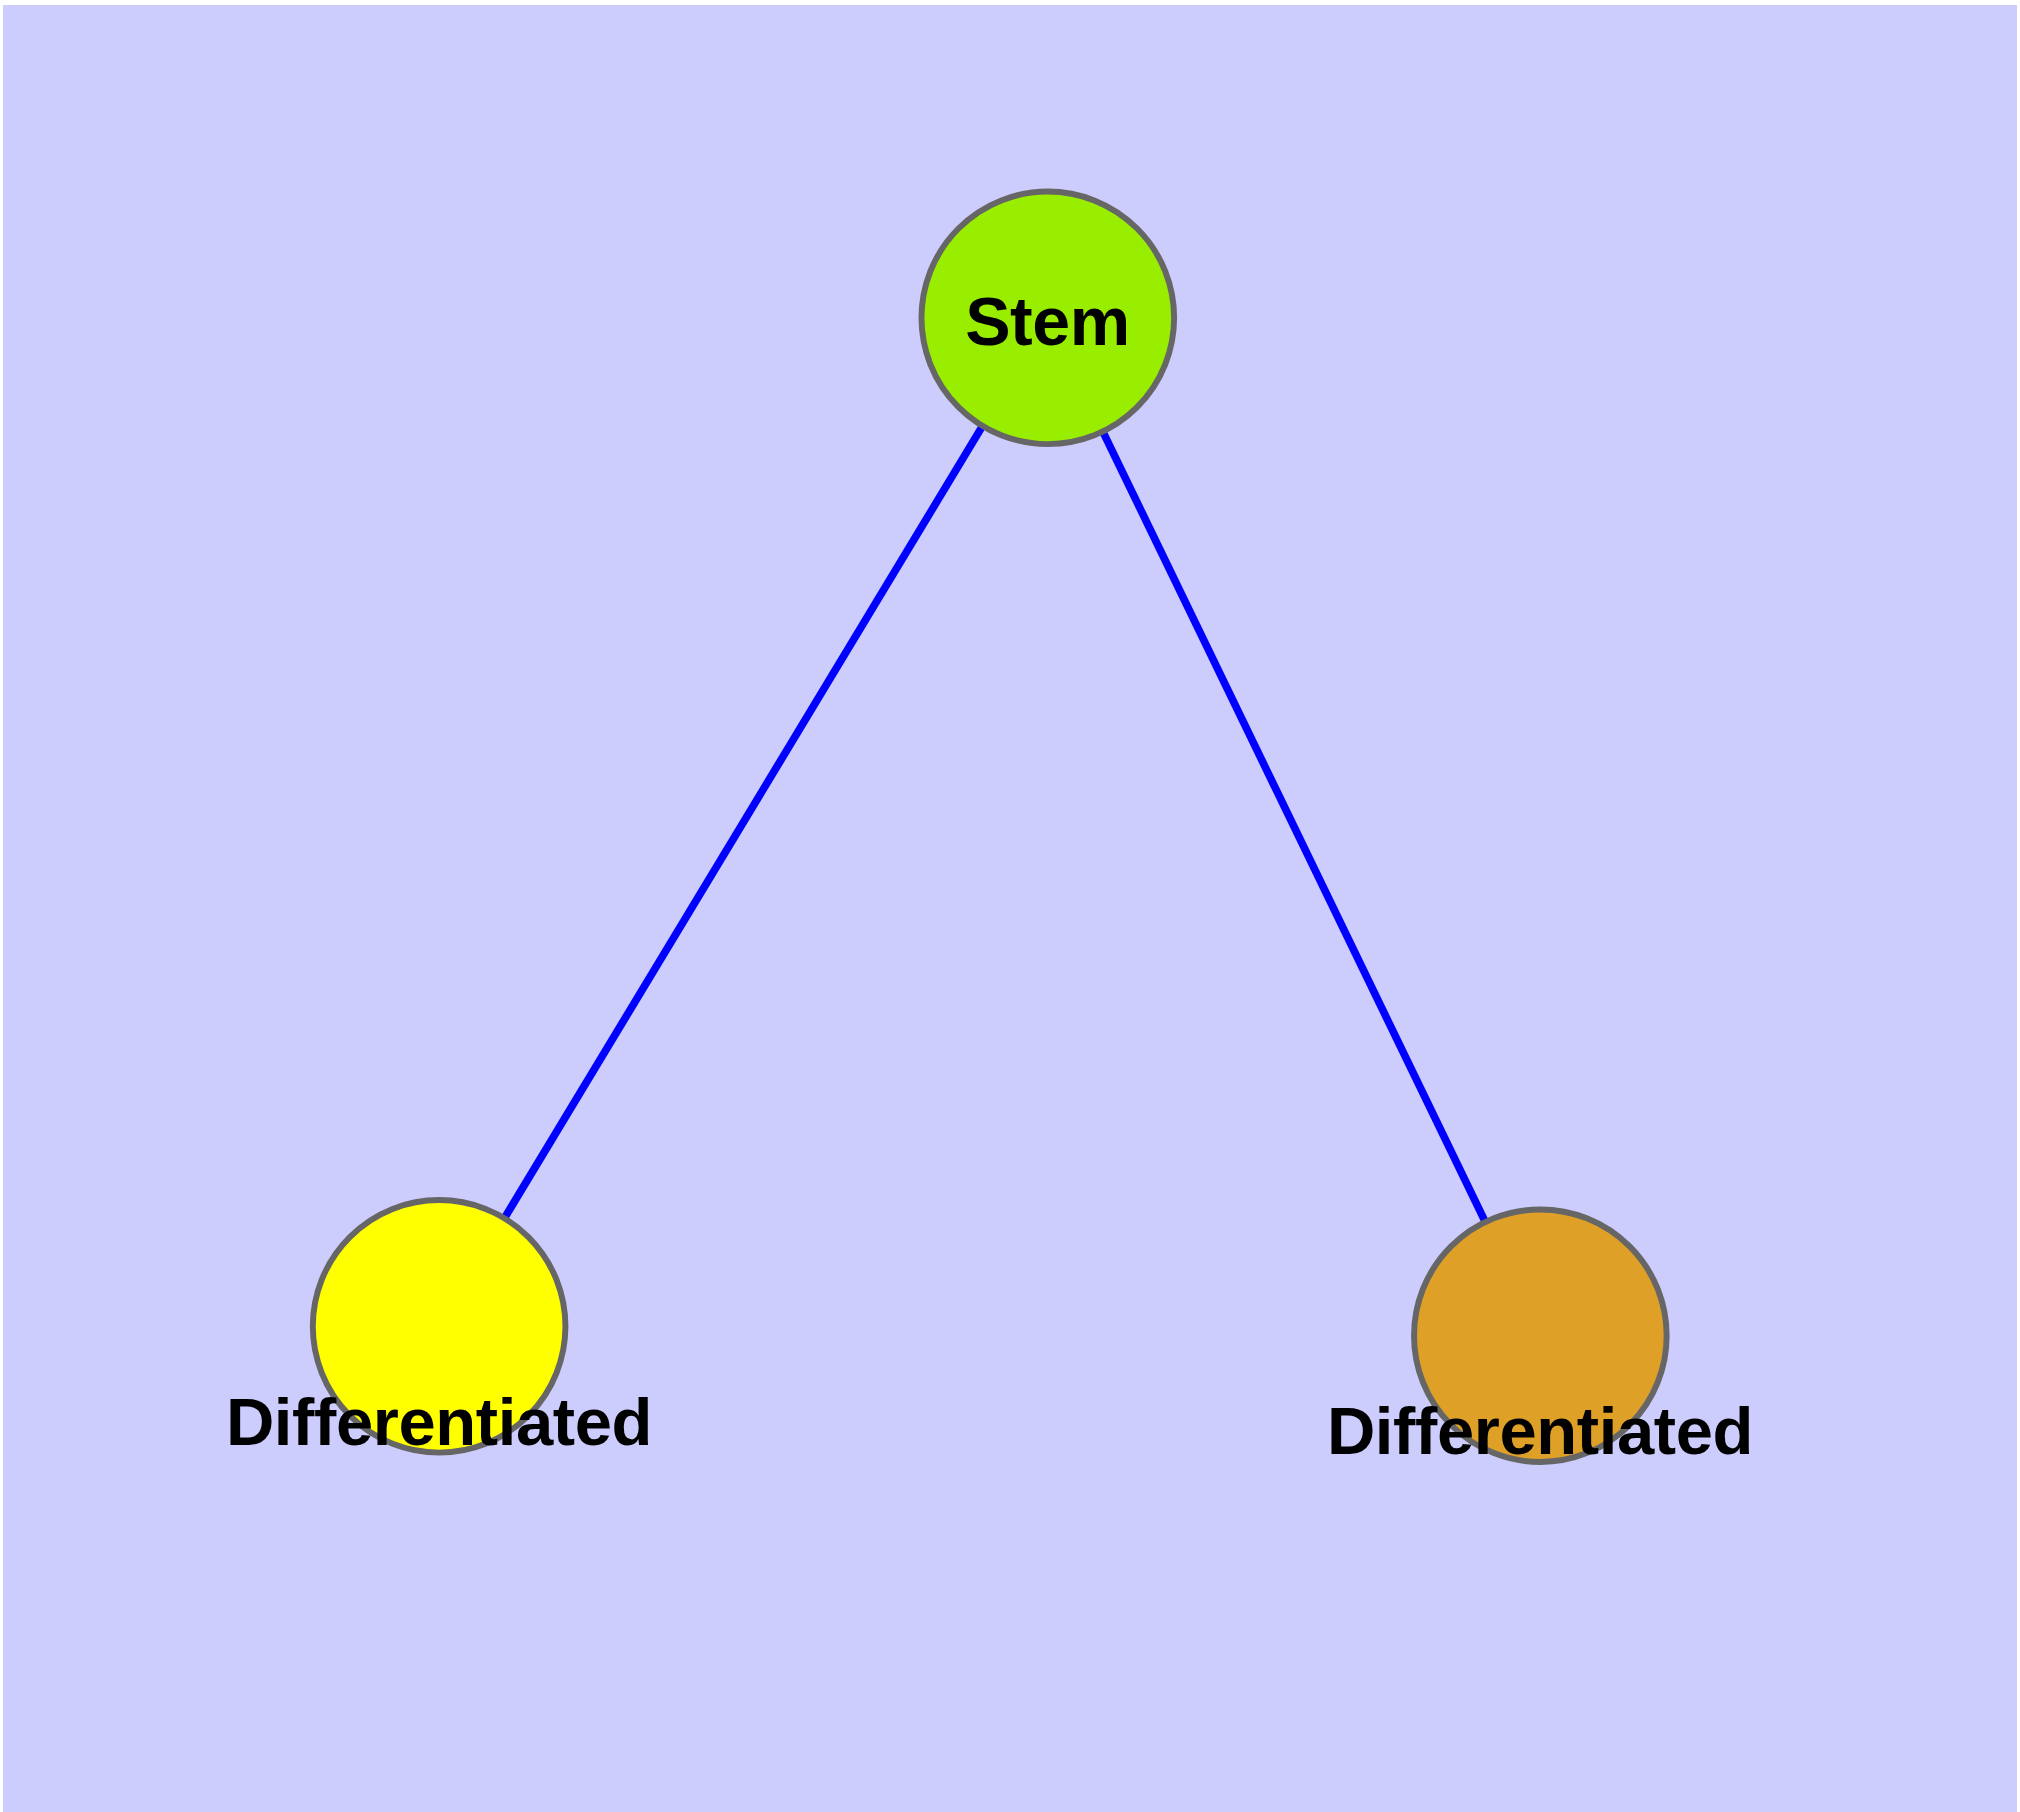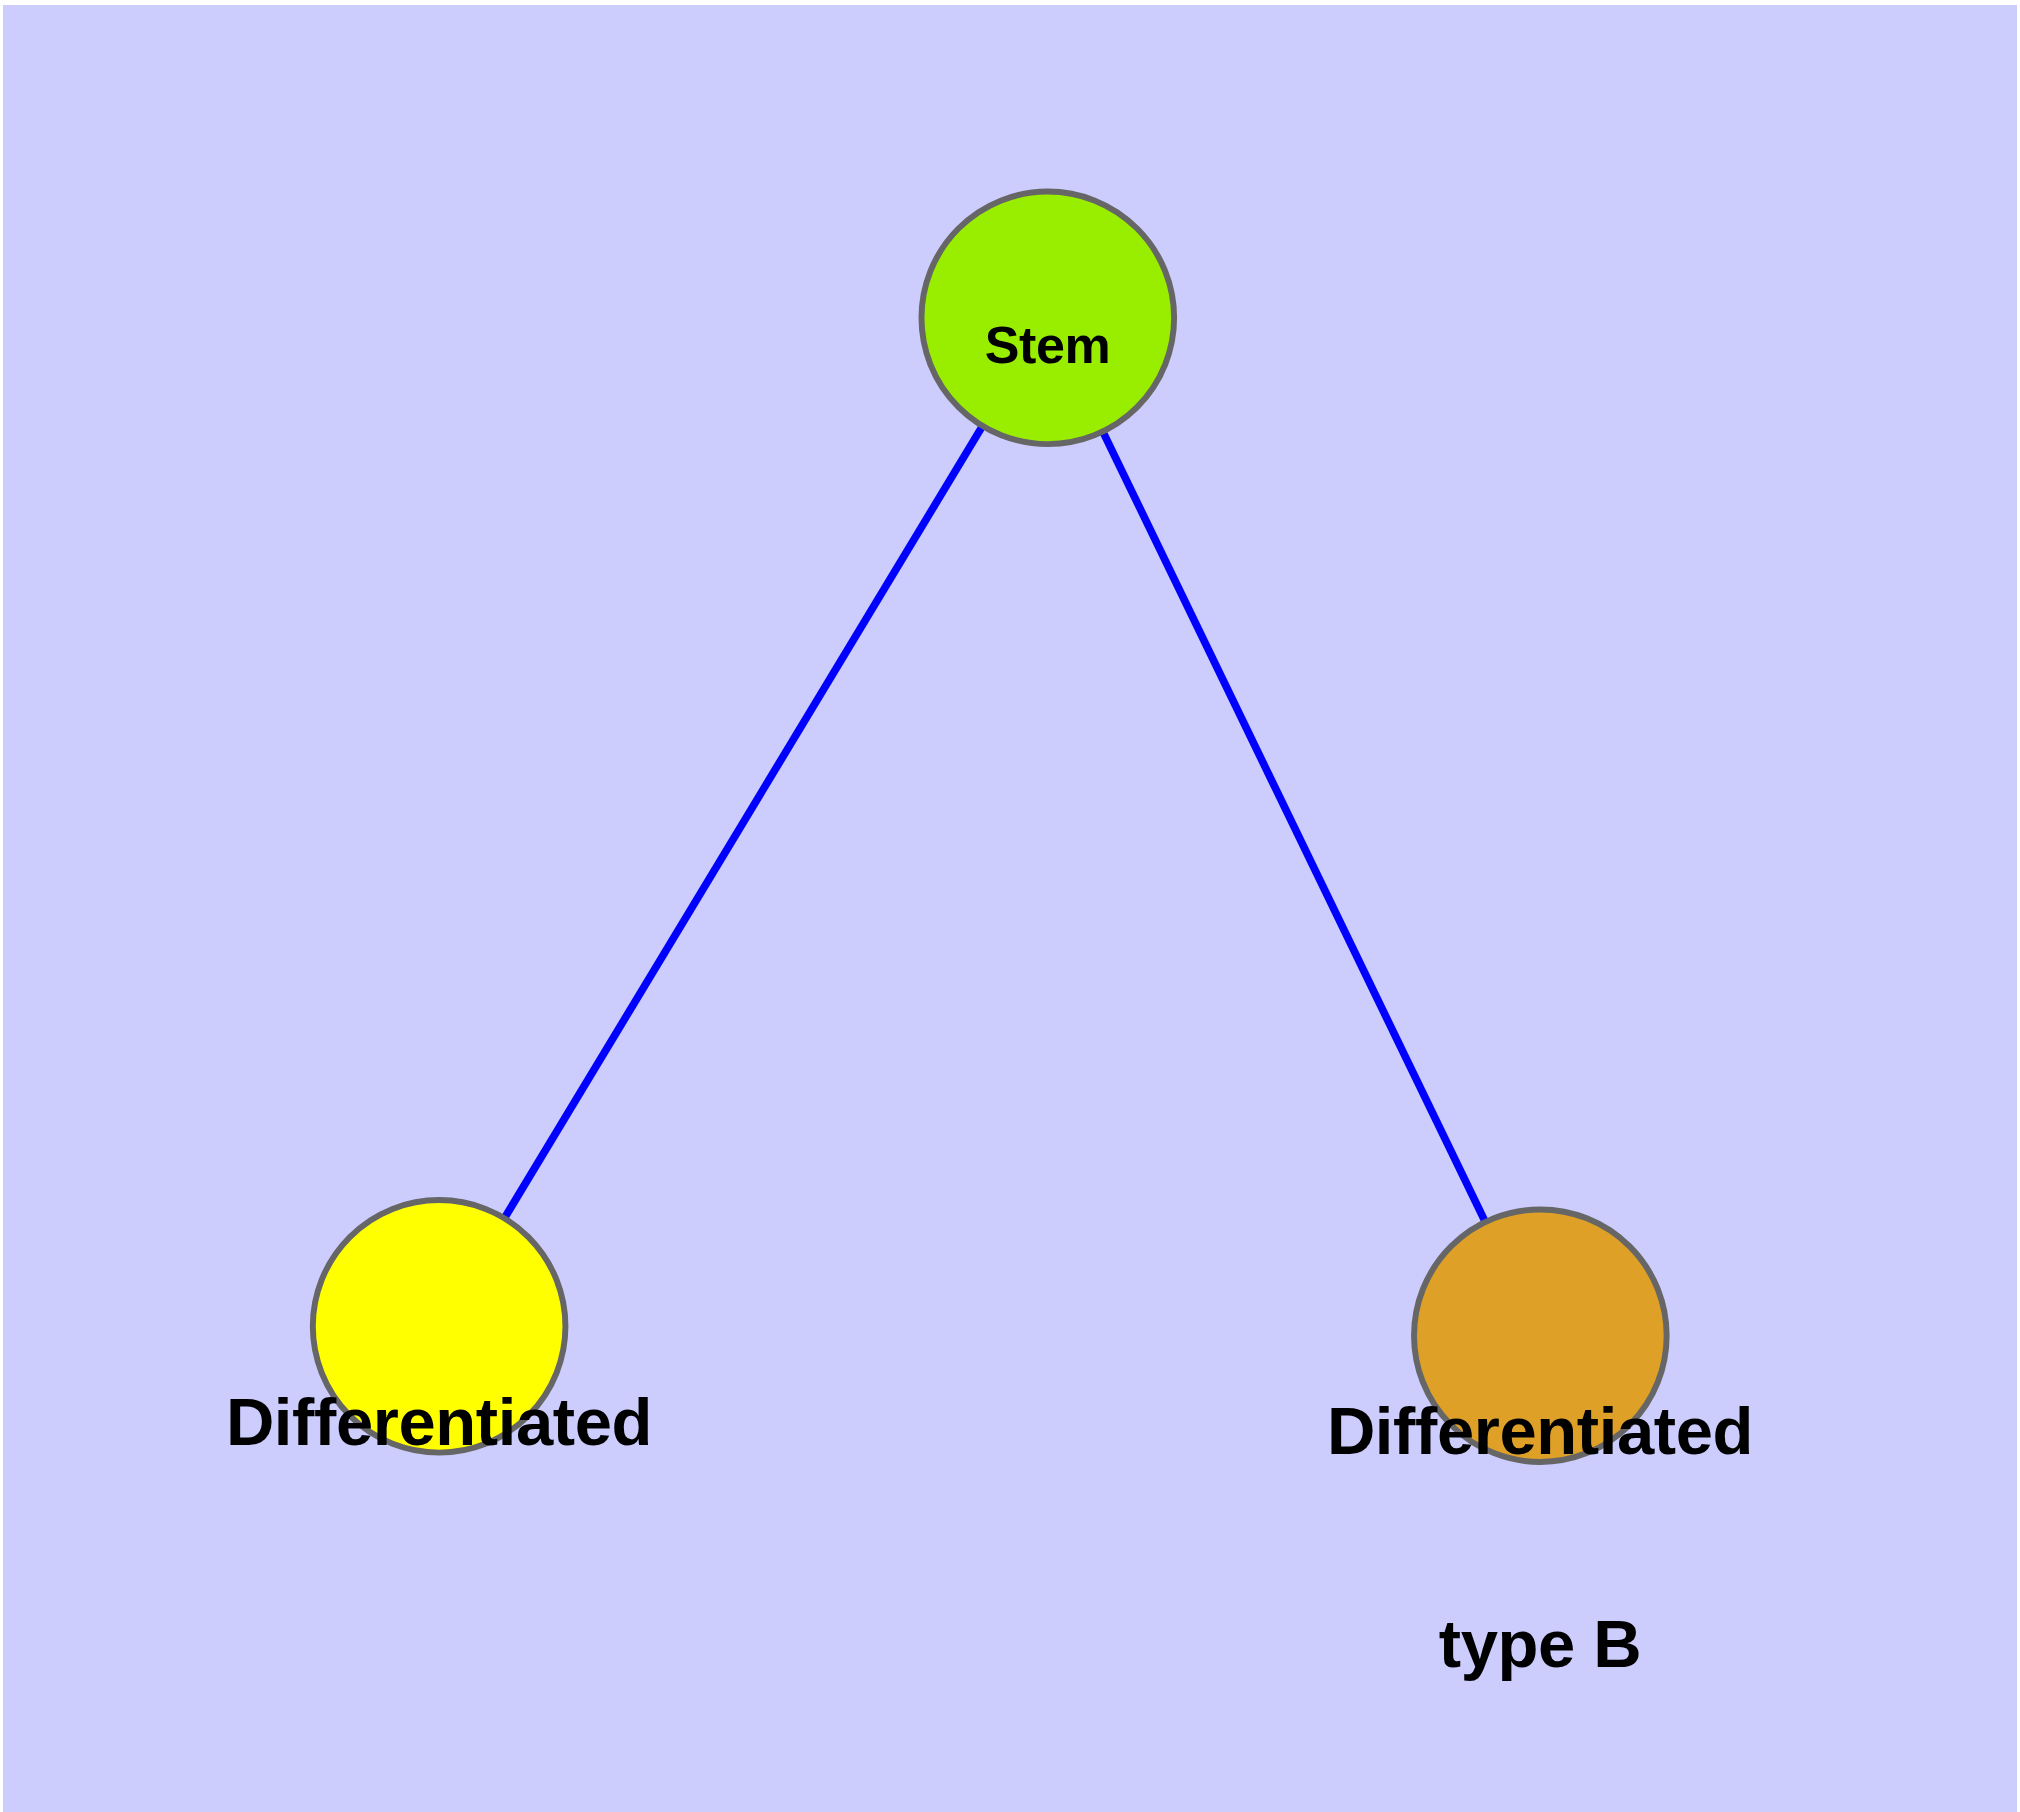--- a/index.html
+++ b/index.html
@@ -42,25 +42,24 @@
     text-align: center;
     color: #000000;
     font-weight: bold;
     font-family: "Liberation Sans", sans-serif;
     white-space: pre;
     line-height: 1.06;
     letter-spacing: -0.4px;
     pointer-events: none;
   }
   #label-stem {
-    font-size: 52px;
+    font-size: 68px;
     left: 793px;
     top: 285px;
     width: 509px;
-    margin-top: 33px;
   }
   #label-diff-a {
     font-size: 67px;
     left: 100px;
     top: 1244px;
     width: 678px;
   }
   #label-diff-b {
     font-size: 67px;
     left: 1201px;
@@ -90,17 +89,16 @@
   </svg>
 
   <div class="node-label-text" id="label-stem">Stem</div>
 
   <div class="node-label-text" id="label-diff-a">
     <div>Differentiated</div>
   </div>
 
   <div class="node-label-text" id="label-diff-b">
     <div>Differentiated</div>
-    <div>type B</div>
   </div>
 
 </div>
 
 
 </body></html>

